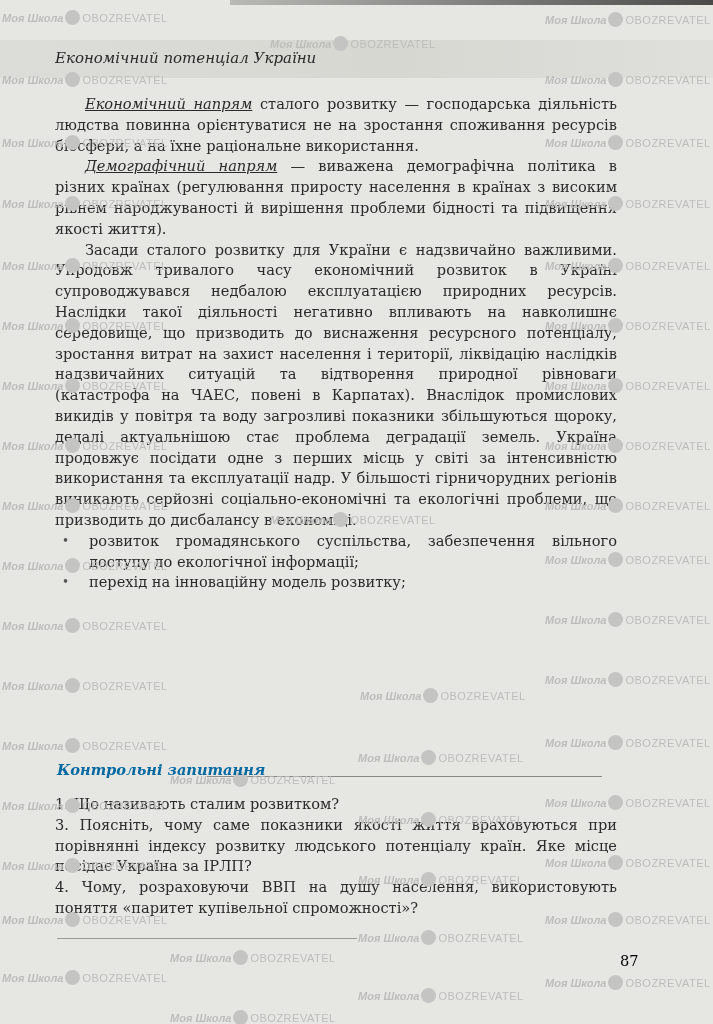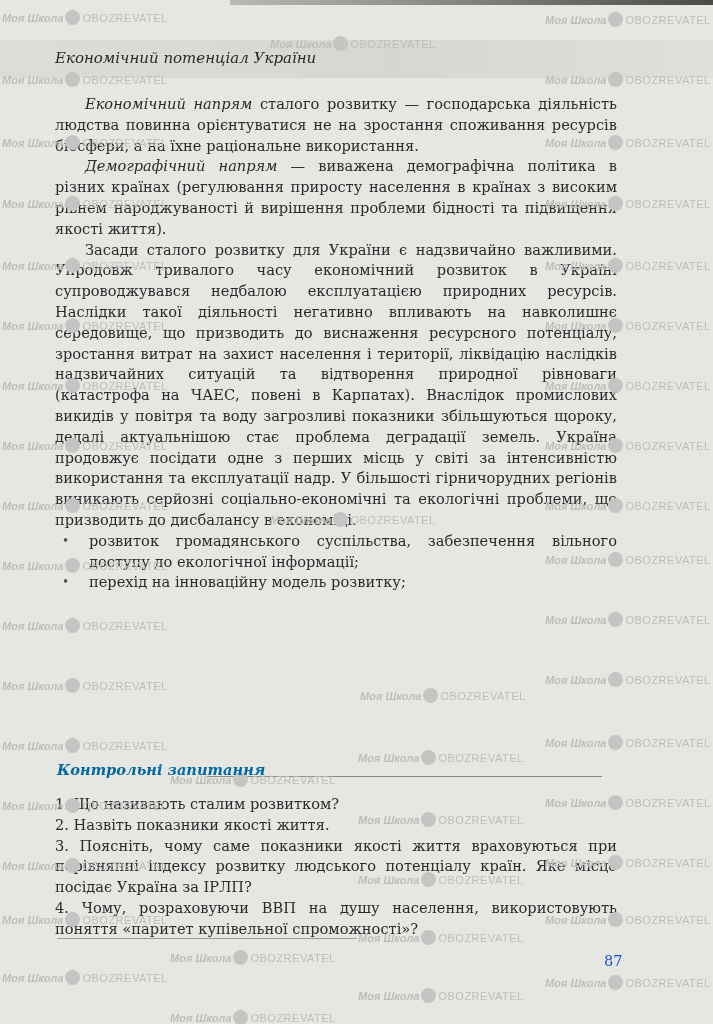--- a/index.html
+++ b/index.html
@@ -20,21 +20,21 @@
   .running-head {
     position: absolute; left: 55px; top: 49px;
     font-style: italic; font-size: 15px; color: #2a2a2a;
   }
   .content {
     position: absolute; left: 55px; top: 94px; width: 562px;
     font-size: 14.6px; line-height: 20.8px;
     text-align: justify;
   }
   .content p { margin: 0; text-indent: 30px; }
-  .content em { font-style: italic; }
+  .content em { font-style: italic; text-decoration: underline; }
   ul.bullets {
     list-style: none; margin: 0; padding: 0 0 0 34px;
   }
   ul.bullets li { position: relative; }
   ul.bullets li::before {
     content: "•"; position: absolute; left: -27px; top: 0; font-size: 12px; color: #555;
   }
   .section-head {
     position: absolute; left: 57px; top: 760px; width: 545px; height: 22px;
   }
@@ -47,21 +47,21 @@
   }
   .questions {
     position: absolute; left: 55px; top: 794px; width: 562px;
     font-size: 14.6px; line-height: 20.8px; text-align: justify;
   }
   .questions p { margin: 0; }
   .bottom-rule {
     position: absolute; left: 57px; top: 938px; width: 300px; height: 1px; background: #9a9a97;
   }
   .page-number {
-    position: absolute; left: 604px; top: 952px; font-size: 14.6px; color: #1d4ed8;
+    position: absolute; left: 620px; top: 952px; font-size: 14.6px; color: #000000;
   }
   .wm {
     position: absolute; font-family: "Liberation Sans", sans-serif;
     font-size: 11px; color: #bdbdbb; white-space: nowrap; pointer-events: none;
     display: flex; align-items: center; gap: 2px;
   }
   .wm .brand { font-style: italic; font-weight: bold; }
   .wm .circ {
     width: 15px; height: 15px; border-radius: 50%; background: #c4c4c2;
     display: inline-block;
@@ -85,21 +85,20 @@
   </ul>
 </div>
 
 <div class="section-head">
   <span class="title">Контрольні запитання</span>
   <div class="rule"></div>
 </div>
 
 <div class="questions">
   <p>1. Що називають сталим розвитком?</p>
-  <p>2. Назвіть показники якості життя.</p>
   <p>3. Поясніть, чому саме показники якості життя враховуються при порівнянні індексу розвитку людського потенціалу країн. Яке місце посідає Україна за ІРЛП?</p>
   <p>4. Чому, розраховуючи ВВП на душу населення, використовують поняття «паритет купівельної спроможності»?</p>
 </div>
 
 <div class="bottom-rule"></div>
 <div class="page-number">87</div>
 
 <div class="wm" style="left:2px;top:10px;">
     <span class="brand">Моя Школа</span>
     <span class="circ"></span>

